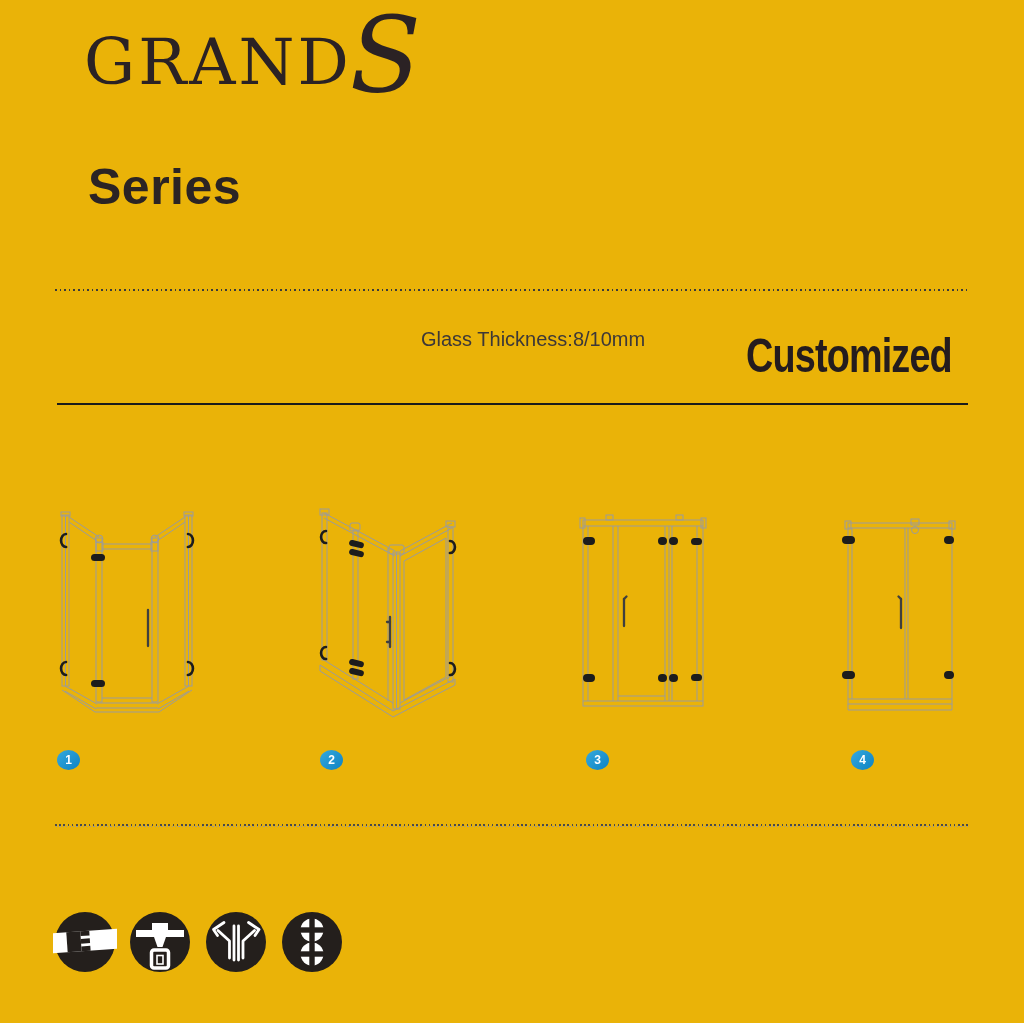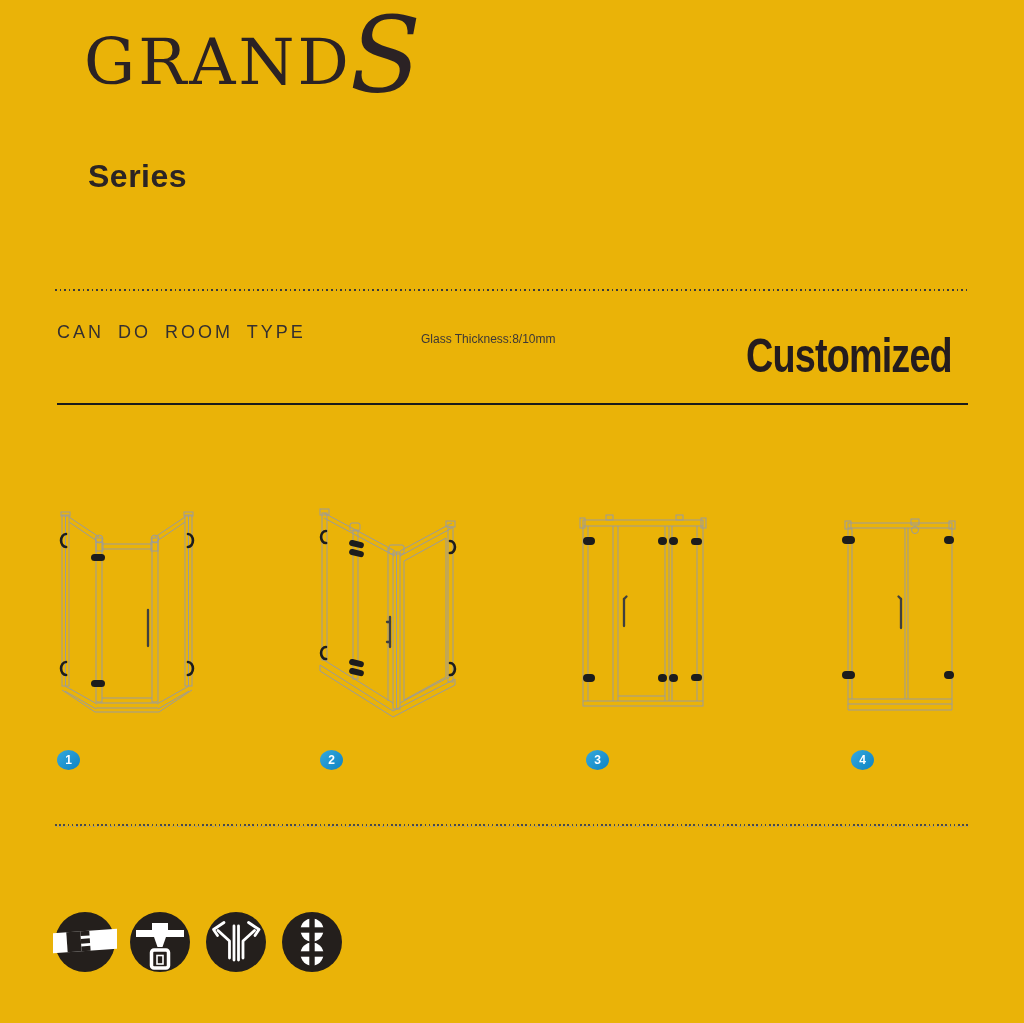--- a/index.html
+++ b/index.html
@@ -7,38 +7,38 @@
         font-family:"Liberation Sans",sans-serif;color:#272020;}
 
   
   .logo{position:absolute;left:84px;top:30px;white-space:nowrap;
         font-family:"DejaVu Serif",serif;color:#2b2224;display:flex;align-items:baseline;}
   .logo .word{font-size:64px;letter-spacing:3px;font-weight:500;line-height:1;}
   .logo .swash{font-size:104px;font-style:italic;line-height:0;margin:0 -10px 0 -2px;
                position:relative;top:8px;}
 
   
-  .series{position:absolute;left:88px;top:158px;font-size:32px;font-weight:600;
+  .series{position:absolute;left:88px;top:158px;font-size:50px;font-weight:600;
           color:#2b2424;letter-spacing:0.5px;}
   .subtitle{position:absolute;left:90px;top:207px;font-size:27px;font-weight:400;
             color:#2b2424;letter-spacing:0.5px;}
 
   
   .dotline{position:absolute;left:55px;width:913px;height:2px;
     background-image:repeating-linear-gradient(90deg,#3a3a3a 0 1.7px,transparent 1.7px 4.6px);}
   .dotline.thick{height:3px;
     background-image:repeating-linear-gradient(90deg,#4a4a4a 0 1.7px,transparent 1.7px 4.2px),
                      repeating-linear-gradient(90deg,#9a9a9a 0 1.2px,transparent 1.2px 3.4px);
     background-size:100% 2px,100% 1px;background-position:0 0,1px 2px;background-repeat:repeat-x;}
   .rule{position:absolute;left:57px;top:403px;width:911px;height:2px;background:#1b1b1b;}
 
   
   .cando{position:absolute;left:57px;top:322px;font-size:18px;letter-spacing:3px;
          word-spacing:6px;color:#353030;}
-  .specs{position:absolute;left:421px;top:329px;font-size:12px;line-height:20px;color:#3d3838;}
+  .specs{position:absolute;left:421px;top:329px;font-size:20px;line-height:20px;color:#3d3838;}
   .customized{position:absolute;left:746px;top:328px;font-size:45px;font-weight:bold;
               color:#241c1e;letter-spacing:-1px;transform:scale(0.84,1.08);
               transform-origin:left top;white-space:nowrap;}
 
   
   .fig{position:absolute;}
   .fig svg{display:block;}
   svg .gl{stroke:#9b9b9b;fill:none;stroke-width:1;}
   svg .hw{fill:#1c1c1c;stroke:none;}
   svg .hook{stroke:#1c1c1c;stroke-width:2.6;fill:none;stroke-linecap:round;}
@@ -59,21 +59,20 @@
 
   <div class="logo">
     <span class="word">GRAND</span>
       <span class="swash">S</span>
   </div>
 
   <div class="series">Series</div>
 
   <div class="dotline" style="top:289px"></div>
 
-  <div class="cando">CAN DO ROOM TYPE</div>
   <div class="specs">
     <div>Glass Thickness:8/10mm</div>
   </div>
   <div class="customized">Customized</div>
 
   <div class="rule"></div>
 
   <div class="fig" style="left:52px;top:510px">
     <svg width="150" height="220" viewBox="0 0 150 220">
       <g class="gl">

